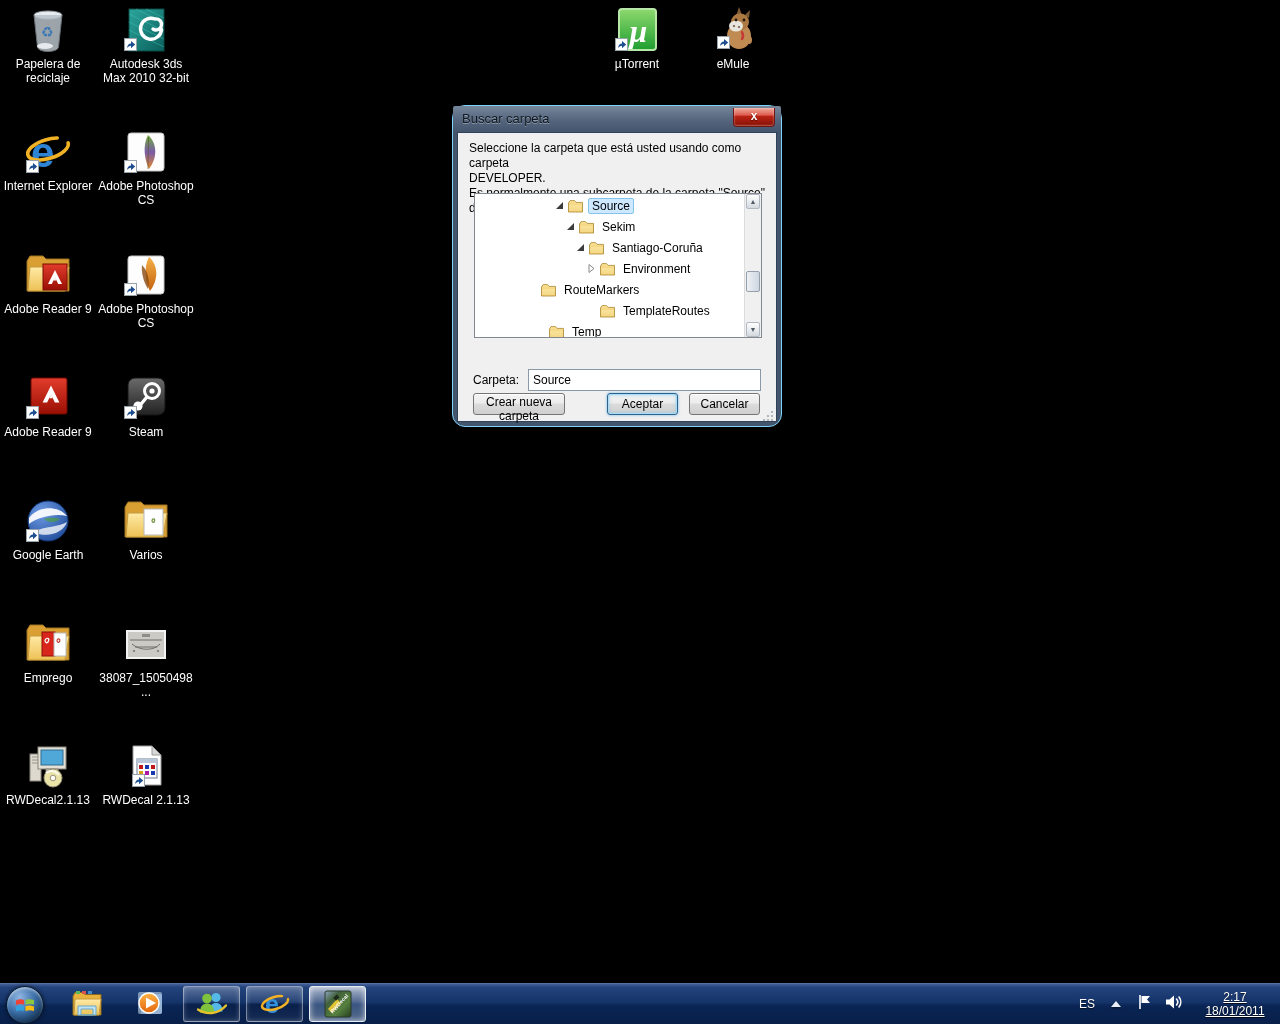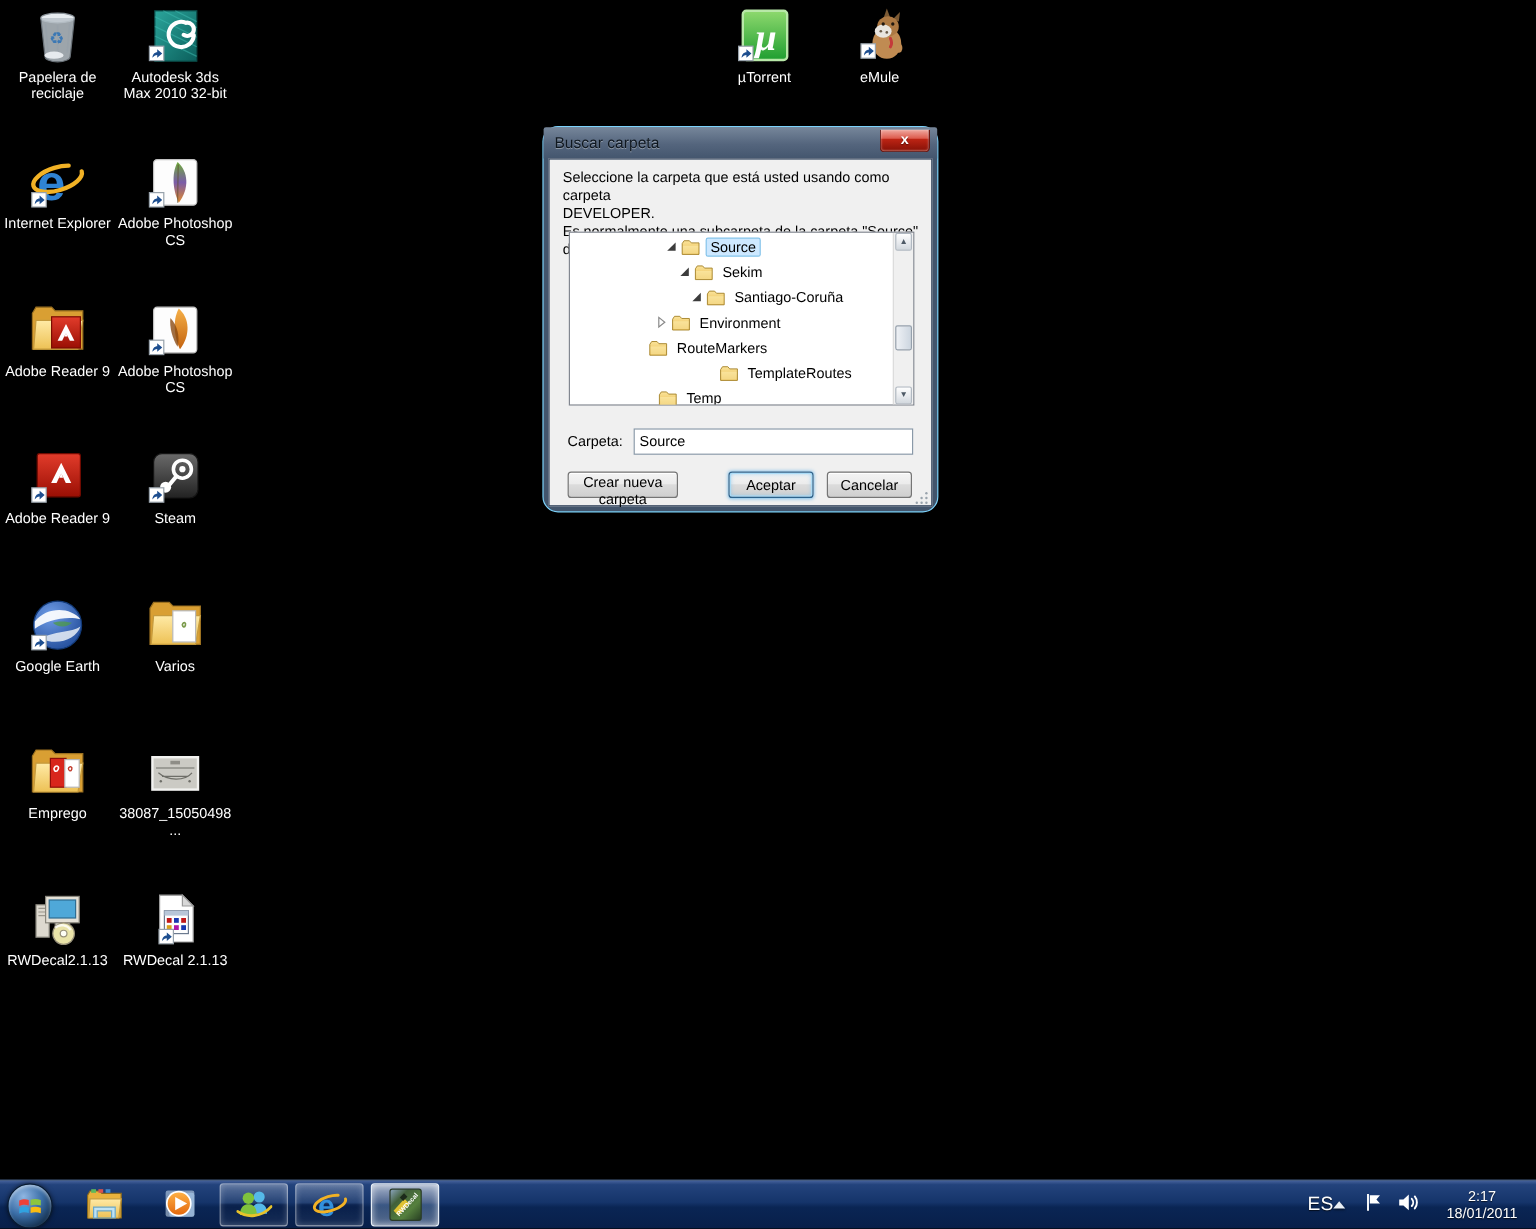--- a/index.html
+++ b/index.html
@@ -36,21 +36,21 @@
   .texp{width:11px;height:11px;flex:0 0 11px;margin-right:2px;display:inline-block;}
   .tfold{width:17px;height:14px;flex:0 0 17px;margin-right:4px;}
   .tlabel{padding:1px 3px;}
   .tlabel.sel{background:#cde8ff;border:1px solid #84c3ea;border-radius:2px;padding:0 3px;}
   .vscroll{position:absolute;top:0;right:0;bottom:0;width:16px;background:#f0f0f0;border-left:1px solid #dcdcdc;}
   .varrow{position:absolute;left:1px;width:14px;height:15px;box-sizing:border-box;
           background:linear-gradient(#fefefe,#e6e9ed 60%,#d2d8de);border:1px solid #b0b8c1;border-radius:2px;
           color:#4e5a66;font-size:7px;text-align:center;line-height:13px;}
   .vthumb{position:absolute;left:1px;top:77px;width:14px;height:21px;box-sizing:border-box;
           background:linear-gradient(90deg,#eef1f5,#cdd6e0);border:1px solid #95a0ac;border-radius:2px;}
-  .fieldrow{position:absolute;left:15px;top:224px;width:290px;height:22px;}
+  .fieldrow{position:absolute;left:15px;top:236px;width:290px;height:22px;}
   .flabel{position:absolute;left:0;top:4px;font-size:12px;color:#000;}
   .ftext{position:absolute;left:55px;top:0;width:233px;height:22px;box-sizing:border-box;
          border:1px solid #8a99a8;background:#fff;font-family:inherit;font-size:12px;padding:0 4px;color:#000;}
   .btnrow{position:absolute;left:0;right:0;top:260px;height:23px;}
   .wbtn{position:absolute;height:22px;box-sizing:border-box;border:1px solid #757575;border-radius:3px;
         background:linear-gradient(#f4f4f4,#ececec 45%,#dcdcdc 50%,#cfcfcf);
         font-family:inherit;font-size:12px;color:#000;cursor:pointer;
         box-shadow:inset 0 1px 0 #fff;}
   .wbtn.default{border:1px solid #2c628b;
         box-shadow:inset 0 0 0 1px #aadcf7, inset 0 0 4px #7fc3ee, 0 0 3px rgba(90,176,232,.8);}
@@ -67,26 +67,26 @@
   .tbicon{position:absolute;top:5px;width:34px;height:30px;cursor:pointer;}
   .tbtn{position:absolute;top:2px;width:57px;height:36px;box-sizing:border-box;cursor:pointer;
         border:1px solid rgba(255,255,255,.45);border-radius:3px;
         background:linear-gradient(rgba(255,255,255,.25),rgba(255,255,255,.07) 45%,rgba(0,0,20,.18) 50%,rgba(255,255,255,.06));
         box-shadow:inset 0 0 5px rgba(255,255,255,.25);}
   .tbtn.active{border-color:#e6edf5;
         background:linear-gradient(rgba(255,255,255,.6),rgba(255,255,255,.25) 45%,rgba(140,170,205,.35) 50%,rgba(200,218,240,.4));
         box-shadow:inset 0 0 6px rgba(255,255,255,.7);}
   .tbtn svg{position:absolute;left:50%;top:50%;transform:translate(-50%,-50%);}
   .tray{position:absolute;right:0;top:0;height:40px;display:flex;align-items:center;padding-right:12px;color:#fff;}
-  .tray .lang{font-size:16px;cursor:pointer;text-shadow:0 1px 1px rgba(0,0,0,.7);}
+  .tray .lang{font-size:12px;margin-right:16px;cursor:pointer;text-shadow:0 1px 1px rgba(0,0,0,.7);}
   .chev{width:0;height:0;border-left:5px solid transparent;border-right:5px solid transparent;
         border-bottom:6px solid #e9eff6;margin-right:16px;cursor:pointer;filter:drop-shadow(0 1px 1px rgba(0,0,0,.6));}
   .trayicon{margin-right:12px;cursor:pointer;}
   .clock{width:66px;text-align:center;font-size:12px;line-height:14px;cursor:pointer;
-         text-shadow:0 1px 1px rgba(0,0,0,.7);margin-left:6px;}
+         text-shadow:0 1px 1px rgba(0,0,0,.7);margin-left:6px;text-decoration:underline;}
 </style>
 </head>
 <body>
 
 <div id="screen">
 
 <svg width="0" height="0" style="position:absolute">
   <defs>
     <linearGradient id="gfb" x1="0" y1="0" x2="0" y2="1">
       <stop offset="0" stop-color="#ffeaa6"></stop>
@@ -405,21 +405,21 @@
           </div>
           <div class="trow" style="padding-left:100px">
             <span class="texp"><svg width="11" height="11">
                   <path d="M9 2 V9 H2 Z" fill="#3c3c3c"></path>
                 </svg></span>
             <span class="tfold"><svg width="17" height="14" viewBox="0 0 16 14">
                   <use href="#treefolder"></use>
                 </svg></span>
             <span class="tlabel">Santiago-Coruña</span>
           </div>
-          <div class="trow" style="padding-left:71px">
+          <div class="trow" style="padding-left:111px">
             <span class="texp"><svg width="11" height="11">
                   <path d="M3 1.5 L8 5.5 L3 9.5 Z" fill="#fff" stroke="#8a8a8a"></path>
                 </svg></span>
             <span class="tfold"><svg width="17" height="14" viewBox="0 0 16 14">
                   <use href="#treefolder"></use>
                 </svg></span>
             <span class="tlabel">Environment</span>
           </div>
           <div class="trow" style="padding-left:52px">
             <span class="texp"></span>

